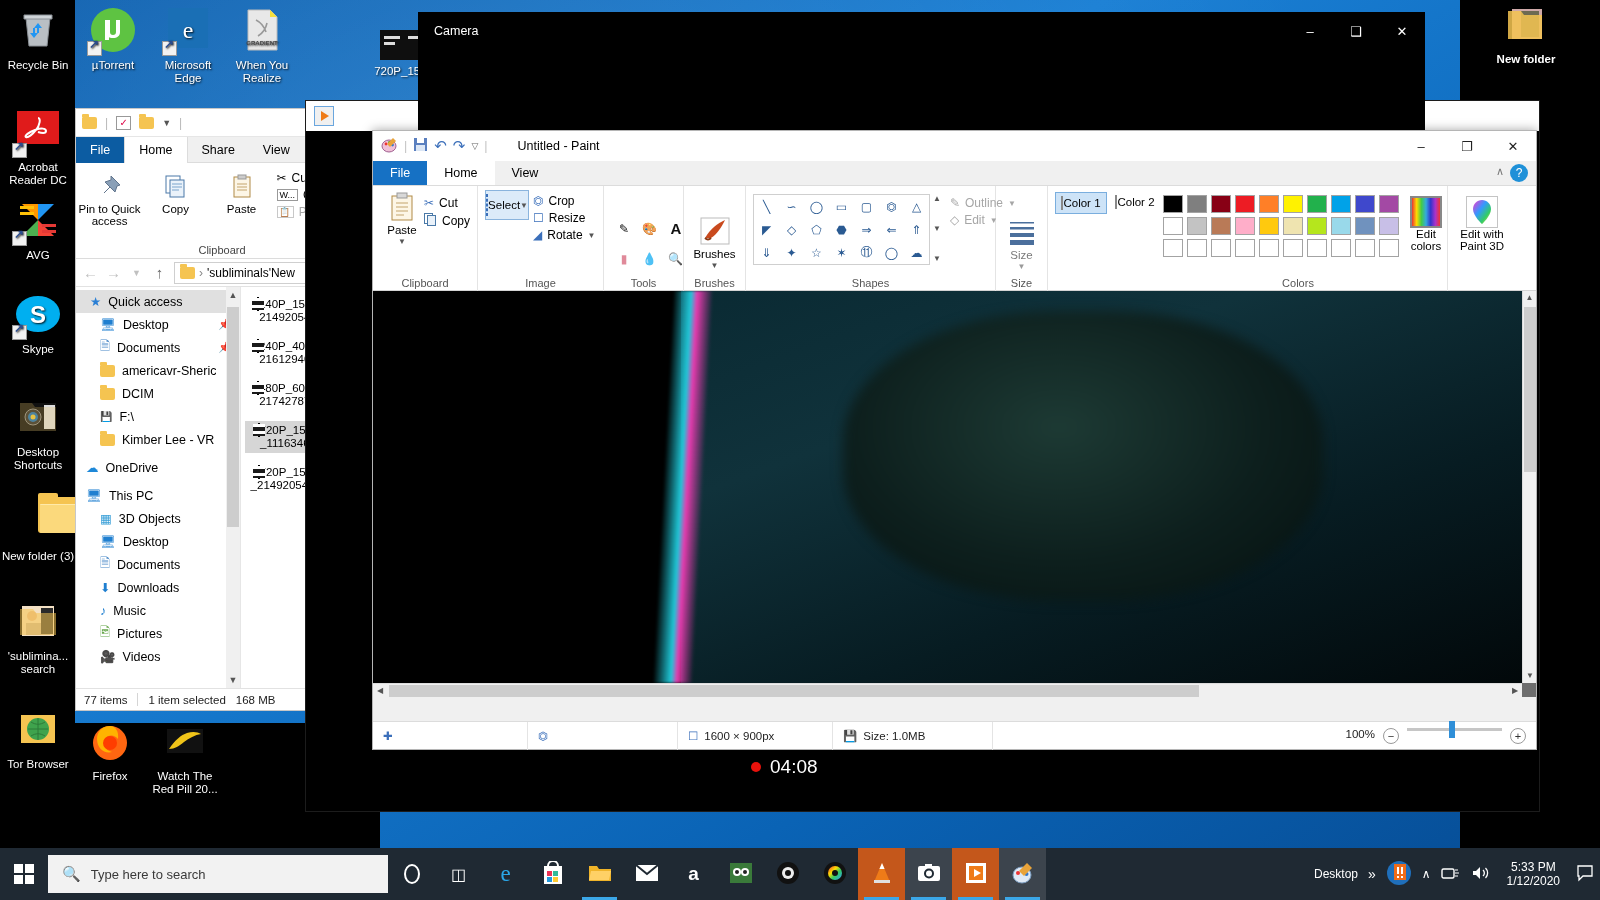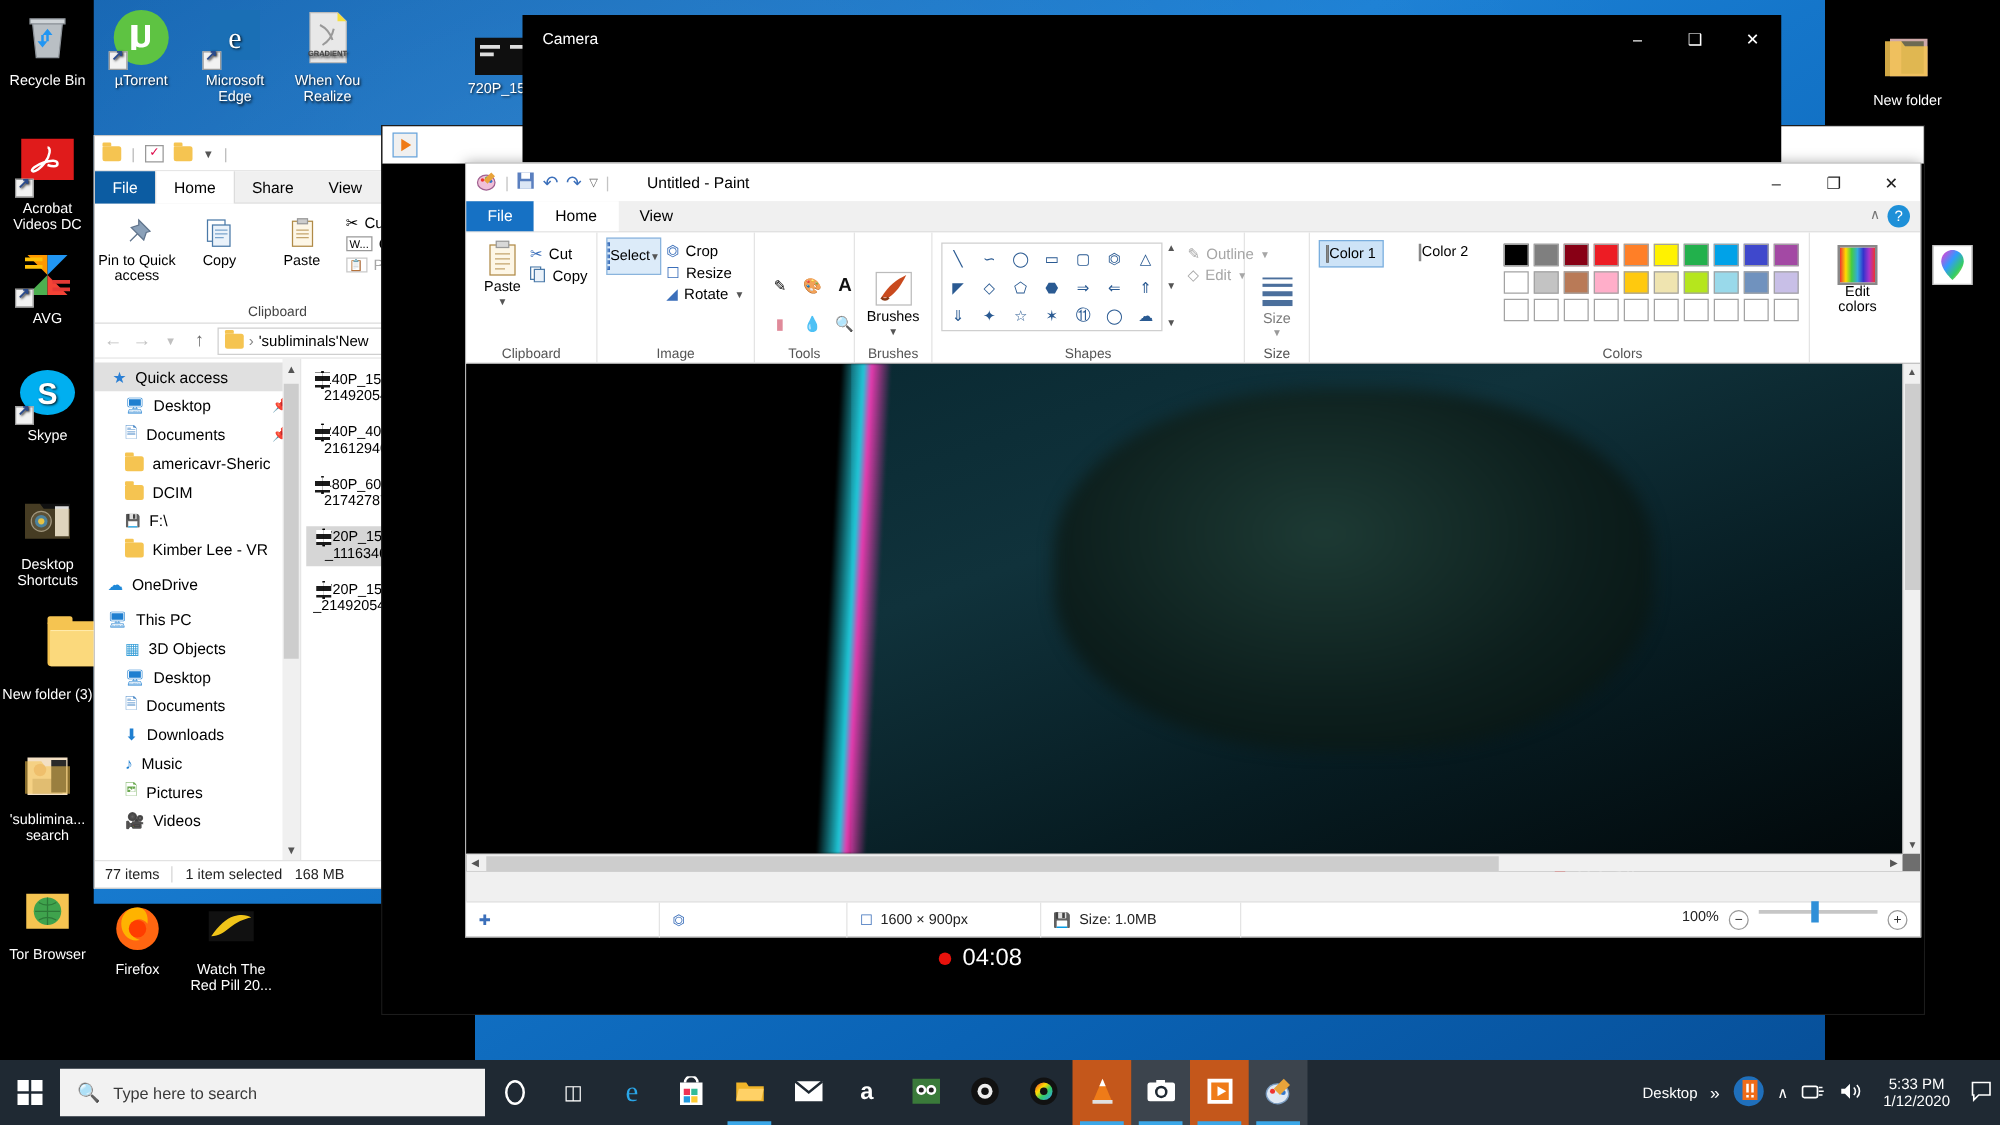--- a/index.html
+++ b/index.html
@@ -187,21 +187,21 @@
 </div>
 
 <div class="icon" style="left:0px;top:108px;">
   <span class="glyph">
     <svg width="48" height="48" viewBox="0 0 48 48">
         <rect x="3" y="3" width="42" height="33" fill="#e01b1b"></rect>
         <path d="M24 10c3 0 2 7-2 12-3 4-8 8-10 7s3-5 9-7 11-2 11 1-5 2-8 1" fill="none" stroke="#fff" stroke-width="2"></path>
       </svg>
     <span class="shortcut-arrow"></span>
   </span>
-  <span class="lbl">Acrobat Videos DC</span>
+  <span class="lbl">Acrobat Reader DC</span>
 </div>
 
 <div class="icon" style="left:0px;top:196px;">
   <span class="glyph">
     <svg width="48" height="48" viewBox="0 0 48 48">
       <path d="M24 24L8 8h16z" fill="#ff9800"></path>
         <path d="M24 24L40 8H24z" fill="#2196f3"></path>
       <path d="M24 24L8 40h16z" fill="#4caf50"></path>
         <path d="M24 24l16 16H24z" fill="#f44336"></path>
       <rect x="6" y="10" width="14" height="3" fill="#ffc107"></rect>
@@ -331,21 +331,21 @@
     <svg width="48" height="30" viewBox="0 0 48 30">
         <rect x="2" y="0" width="44" height="30" fill="#0f0f0f"></rect>
         <rect x="6" y="6" width="16" height="3" fill="#ddd"></rect>
         <rect x="6" y="12" width="11" height="3" fill="#ddd"></rect>
         <rect x="30" y="6" width="12" height="3" fill="#ddd"></rect>
       </svg>
   </span>
   <span class="lbl">720P_15...</span>
 </div>
 
-<div class="icon" style="left:1488px;top:22px;">
+<div class="icon" style="left:1488px;top:0;font-weight:bold;">
   <span class="glyph">
     <svg width="48" height="48" viewBox="0 0 48 48">
         <rect x="10" y="9" width="30" height="30" fill="#cfa9a9"></rect>
         <rect x="19" y="11" width="18" height="26" fill="#6d6a52"></rect>
         <path d="M6 11h13l3 4h18v24H6z" fill="#f5c451" opacity=".85"></path>
       </svg>
   </span>
   <span class="lbl">New folder</span>
 </div>
 
@@ -825,21 +825,21 @@
               <rect x="3" y="21" width="24" height="5" fill="#4b6f9c"></rect>
             </svg>
         </span>
         <span style="color:#7a7a7a">Size</span>
         <span style="font-size:8px;color:#999;">▼</span>
       </div>
       <div class="plabel">Size</div>
     </div>
 
     <div class="pgrp" style="width:400px;">
-      <div style="display:flex; gap:22px; padding-top:2px; align-items:flex-start;">
+      <div style="display:flex; gap:2px; padding-top:2px; align-items:flex-start;">
         <div class="colbtn sel">
           <span class="colorbox" style="background:#000;"></span>
           <span>Color 1</span>
         </div>
         <div class="colbtn">
           <span class="colorbox" style="background:#fff;"></span>
           <span>Color 2</span>
         </div>
         <div class="swatch-grid" style="margin-top:3px;">
           <span class="sw" style="background:#000000"></span>

